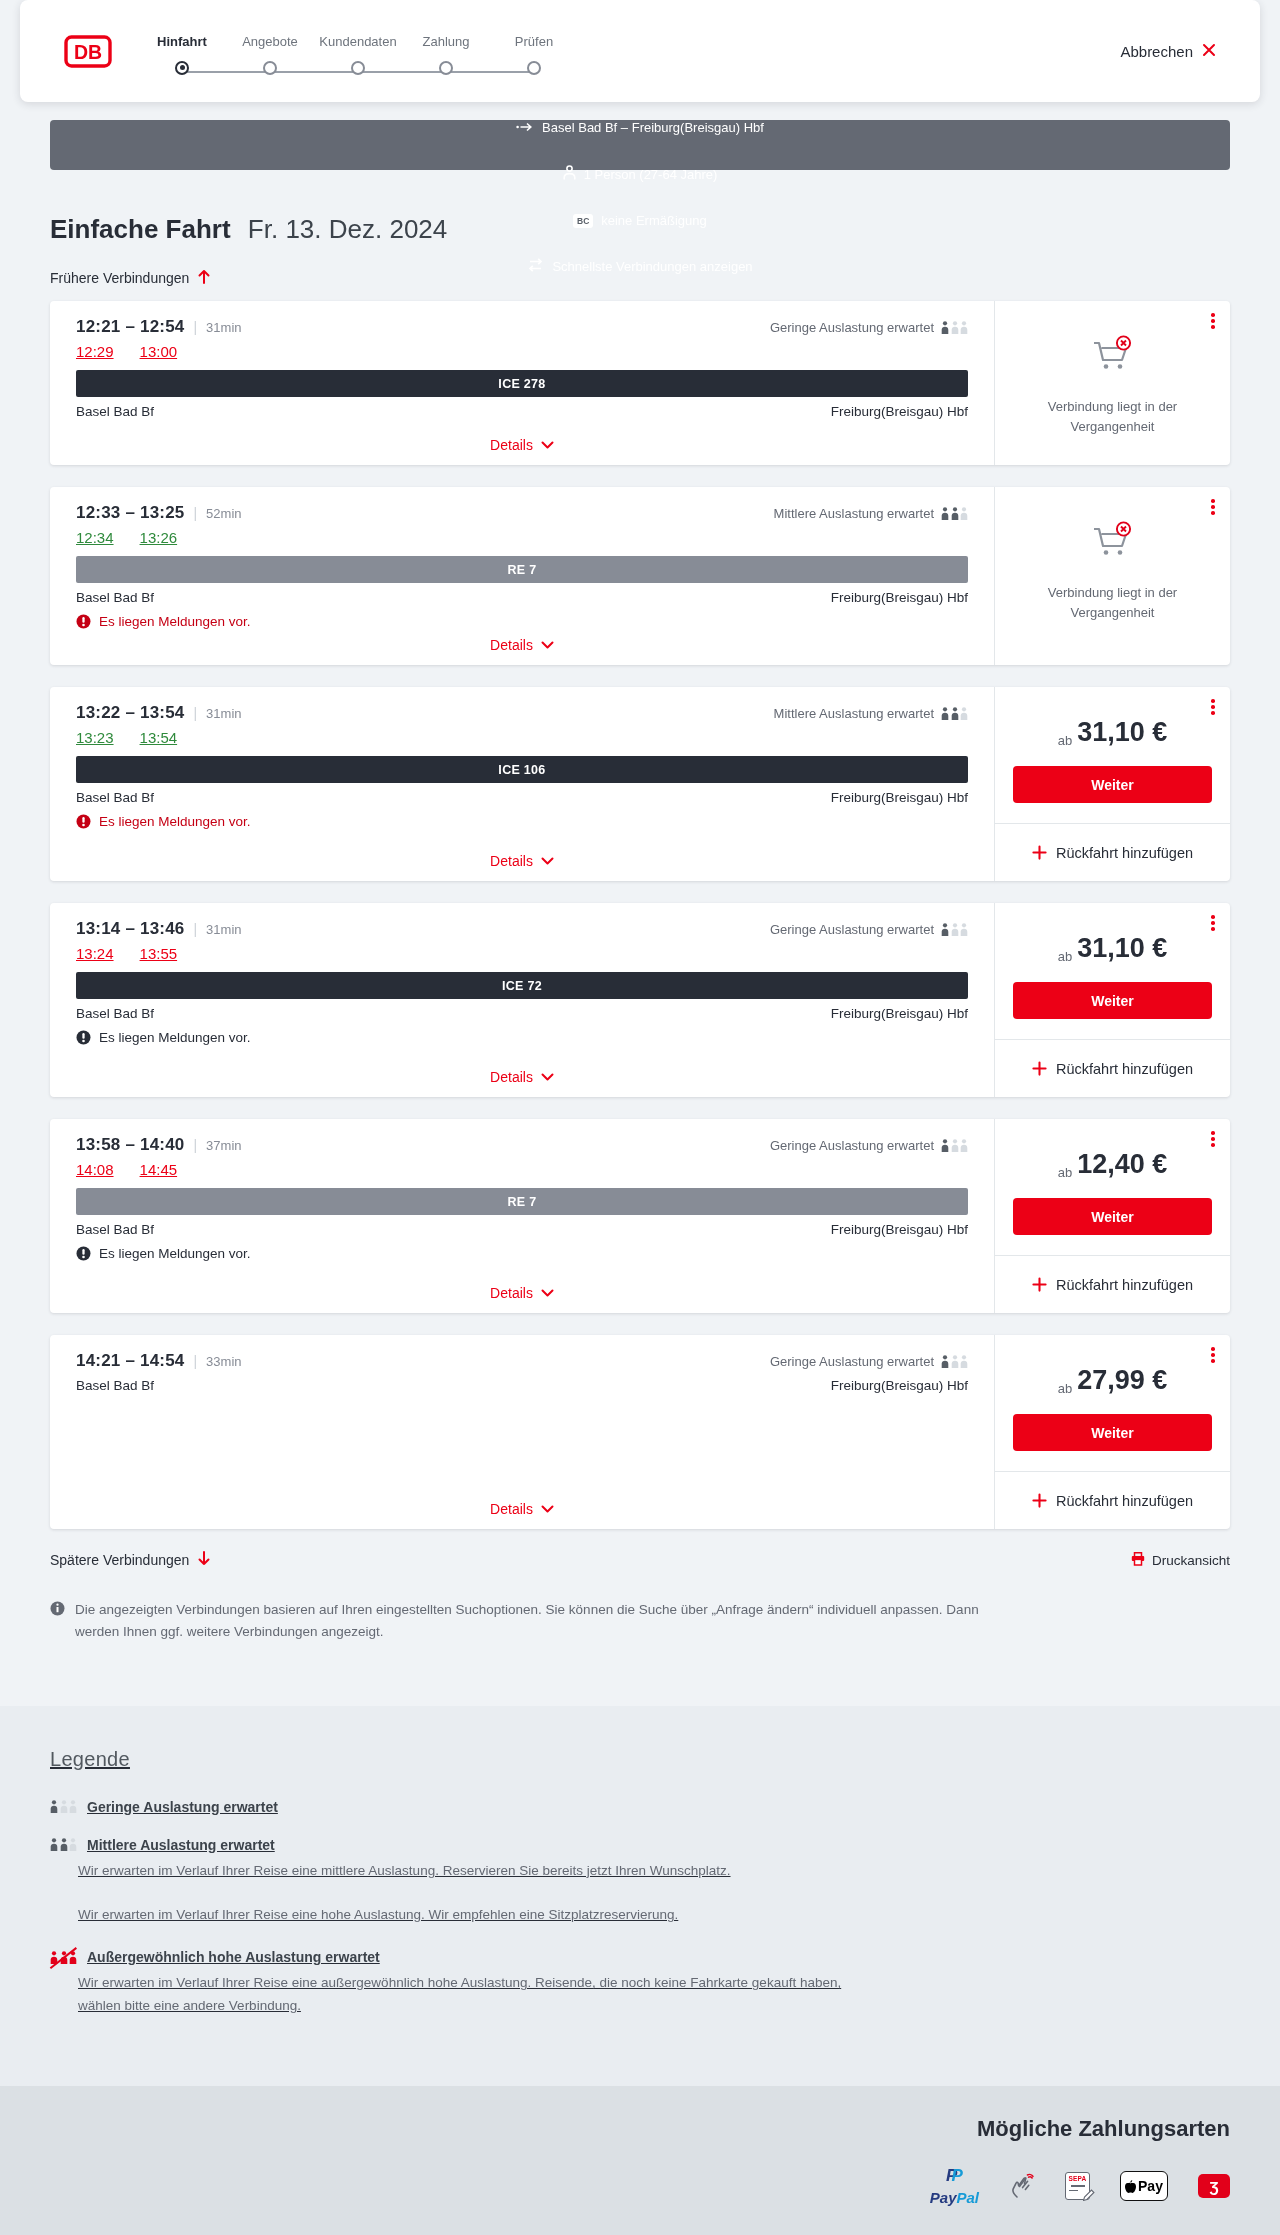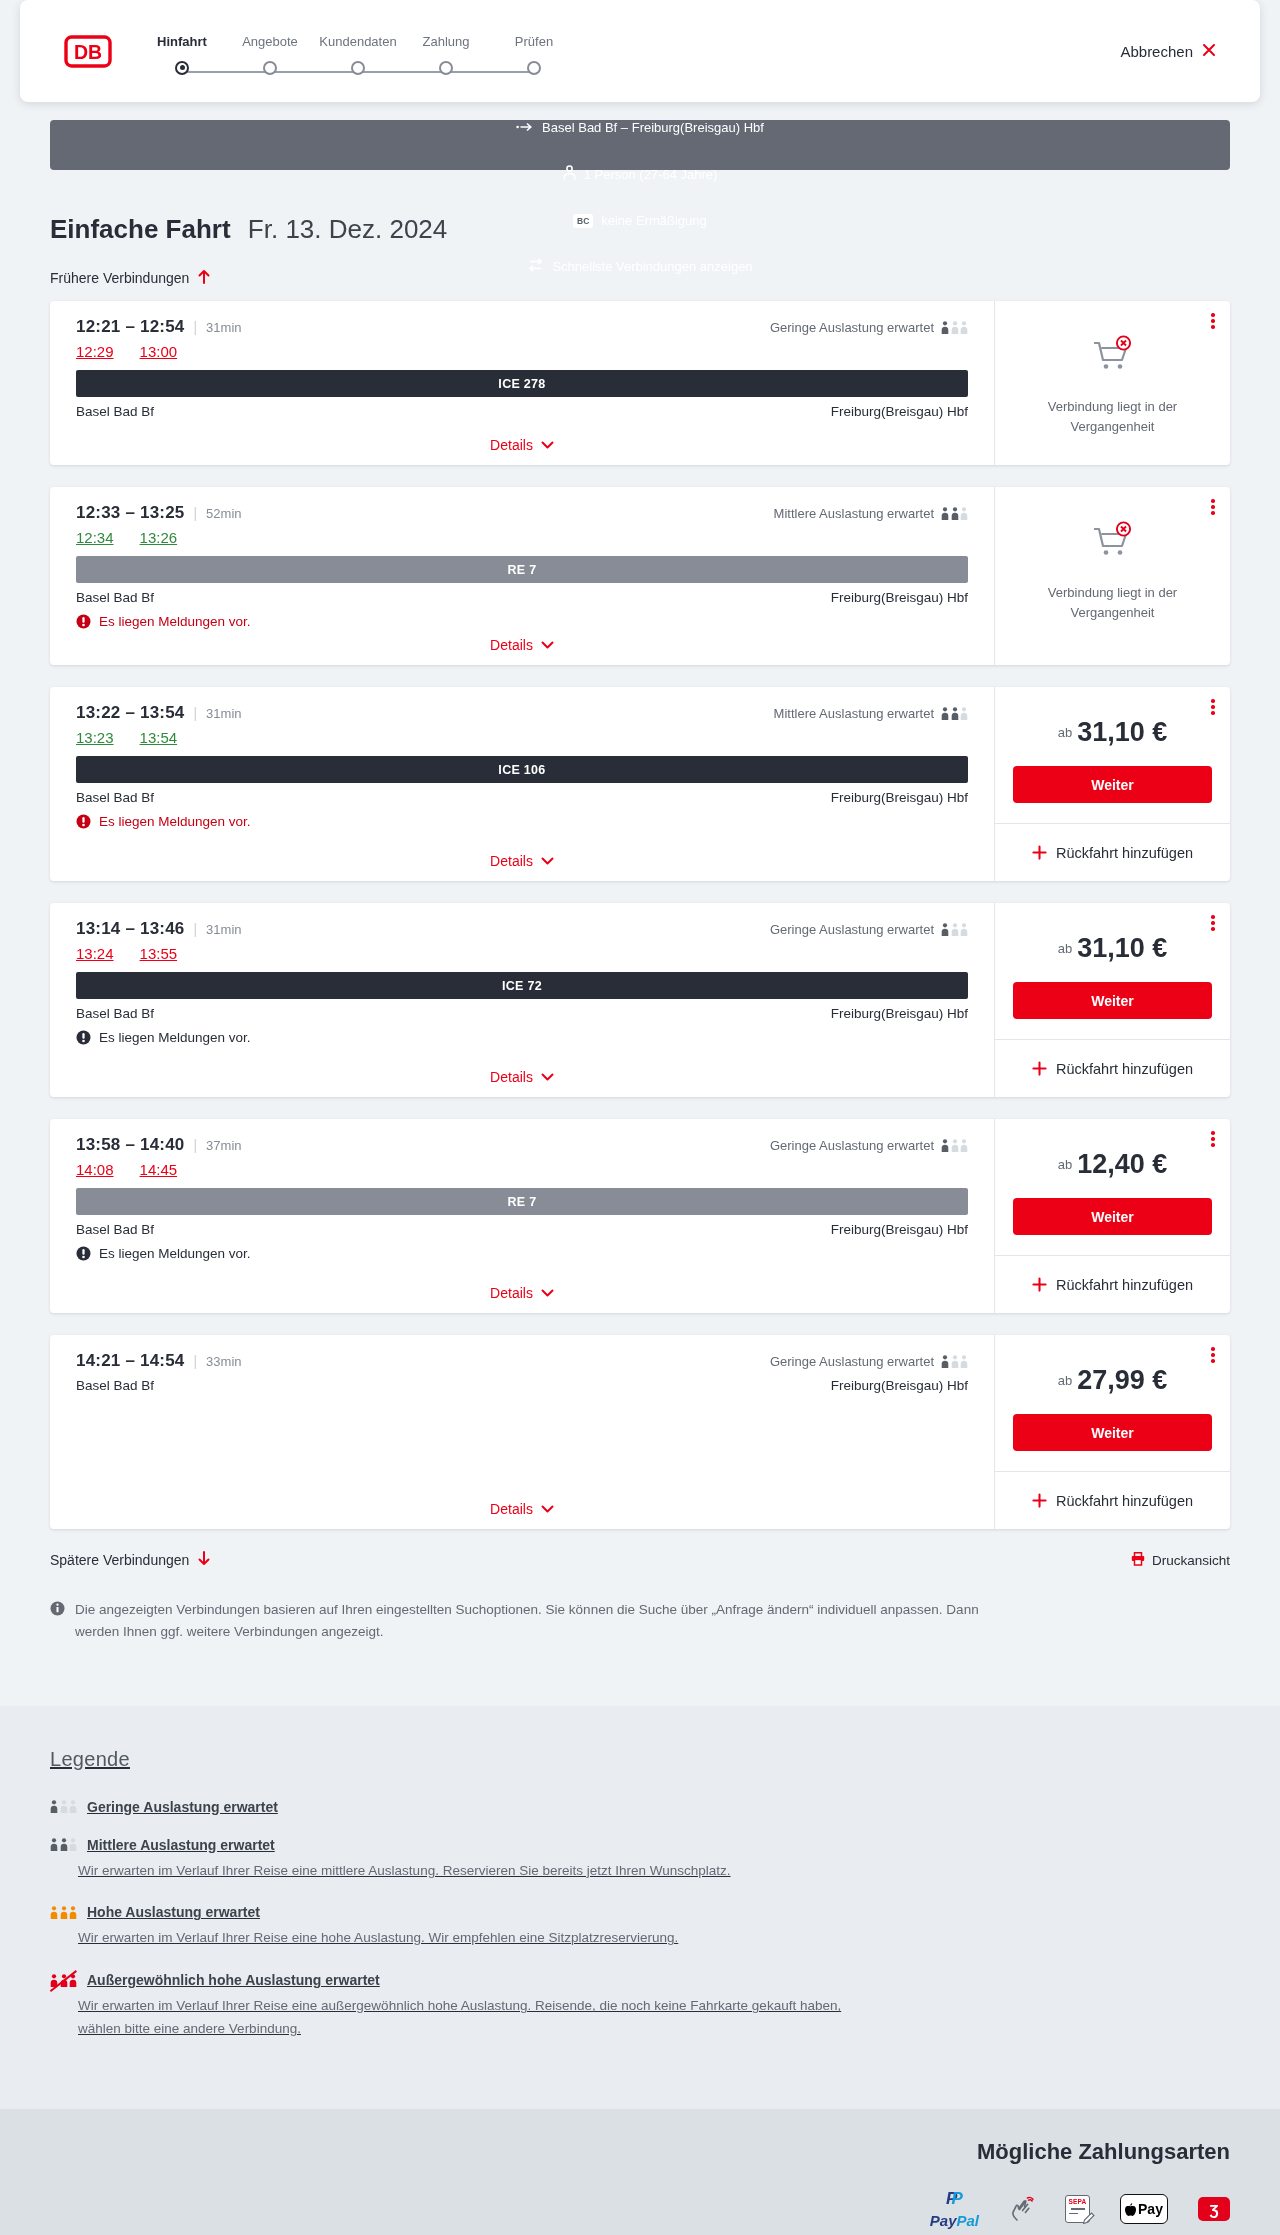--- a/index.html
+++ b/index.html
@@ -64,21 +64,21 @@
   .row-msg { margin-top:9px; display:flex; align-items:center; gap:8px; font-size:13.5px; }
   .row-msg.alert { color:#c50014; }
   .row-msg.info { color:#282d37; }
   .details { margin-top:auto; padding-top:8px; align-self:center; display:flex; align-items:center; gap:8px; color:#ec0016; font-size:14px; background:none; border:none; cursor:pointer; font-family:inherit; }
   .card-right { width:236px; border-left:1px solid #e3e7ea; position:relative; display:flex; flex-direction:column; }
   .kebab { position:absolute; top:10px; right:13px; display:flex; flex-direction:column; gap:2.5px; cursor:pointer; padding:2px; }
   .kebab i { width:3.6px; height:3.6px; border-radius:50%; background:#ec0016; }
   .past-box { flex:1; display:flex; flex-direction:column; align-items:center; padding-top:34px; }
   .past-text { margin-top:22px; width:176px; text-align:center; font-size:13px; color:#646973; line-height:1.5; }
   .price-box { flex:1; display:flex; flex-direction:column; align-items:center; justify-content:center; padding:30px 18px 20px; }
-  .price-line { display:flex; align-items:center; gap:5px; }
+  .price-line { display:flex; align-items:flex-end; gap:5px; }
   .price-ab { font-size:13px; color:#646973; }
   .price-val { font-size:27px; font-weight:800; color:#282d37; }
   .weiter { margin-top:18px; width:100%; height:37px; background:#ec0016; color:#fff; border:none; border-radius:4px; font:bold 14px "Liberation Sans",sans-serif; cursor:pointer; }
   .return-box { border-top:1px solid #e3e7ea; height:58px; display:flex; align-items:center; justify-content:center; gap:9px; font-size:14.5px; color:#282d37; cursor:pointer; }
   
   .below-row { display:flex; justify-content:space-between; align-items:center; margin-top:4px; }
   .print-link { display:flex; align-items:center; gap:7px; font-size:13.5px; color:#282d37; cursor:pointer; }
   .note { margin-top:30px; display:flex; gap:10px; max-width:930px; font-size:13.5px; color:#646973; line-height:1.65; padding-bottom:62px; }
   .note svg { flex:none; margin-top:2px; }
   
@@ -670,37 +670,20 @@
             <svg width="8" height="13" viewBox="0 0 8 13" aria-hidden="true">
               <circle cx="4" cy="2.3" r="2.1" fill="#d6dbe0"></circle>
               <path d="M0.7 13V8.7C0.7 6.8 2 5.7 4 5.7S7.3 6.8 7.3 8.7V13Z" fill="#d6dbe0"></path>
             </svg>
           </span>
           <span>Mittlere Auslastung erwartet</span>
         </div>
         <div class="leg-desc">Wir erwarten im Verlauf Ihrer Reise eine mittlere Auslastung. Reservieren Sie bereits jetzt Ihren Wunschplatz.</div>
       </div>
       <div class="leg-item">
-        <div class="leg-label">
-          <span class="occ-icon">
-            <svg width="8" height="13" viewBox="0 0 8 13" aria-hidden="true">
-              <circle cx="4" cy="2.3" r="2.1" fill="#f08c00"></circle>
-              <path d="M0.7 13V8.7C0.7 6.8 2 5.7 4 5.7S7.3 6.8 7.3 8.7V13Z" fill="#f08c00"></path>
-            </svg>
-            <svg width="8" height="13" viewBox="0 0 8 13" aria-hidden="true">
-              <circle cx="4" cy="2.3" r="2.1" fill="#f08c00"></circle>
-              <path d="M0.7 13V8.7C0.7 6.8 2 5.7 4 5.7S7.3 6.8 7.3 8.7V13Z" fill="#f08c00"></path>
-            </svg>
-            <svg width="8" height="13" viewBox="0 0 8 13" aria-hidden="true">
-              <circle cx="4" cy="2.3" r="2.1" fill="#f08c00"></circle>
-              <path d="M0.7 13V8.7C0.7 6.8 2 5.7 4 5.7S7.3 6.8 7.3 8.7V13Z" fill="#f08c00"></path>
-            </svg>
-          </span>
-          <span>Hohe Auslastung erwartet</span>
-        </div>
         <div class="leg-desc">Wir erwarten im Verlauf Ihrer Reise eine hohe Auslastung. Wir empfehlen eine Sitzplatzreservierung.</div>
       </div>
       <div class="leg-item">
         <div class="leg-label">
           <span class="occ-icon occ-crossed">
             <svg width="8" height="13" viewBox="0 0 8 13" aria-hidden="true">
               <circle cx="4" cy="2.3" r="2.1" fill="#e2001a"></circle>
               <path d="M0.7 13V8.7C0.7 6.8 2 5.7 4 5.7S7.3 6.8 7.3 8.7V13Z" fill="#e2001a"></path>
             </svg>
             <svg width="8" height="13" viewBox="0 0 8 13" aria-hidden="true">

